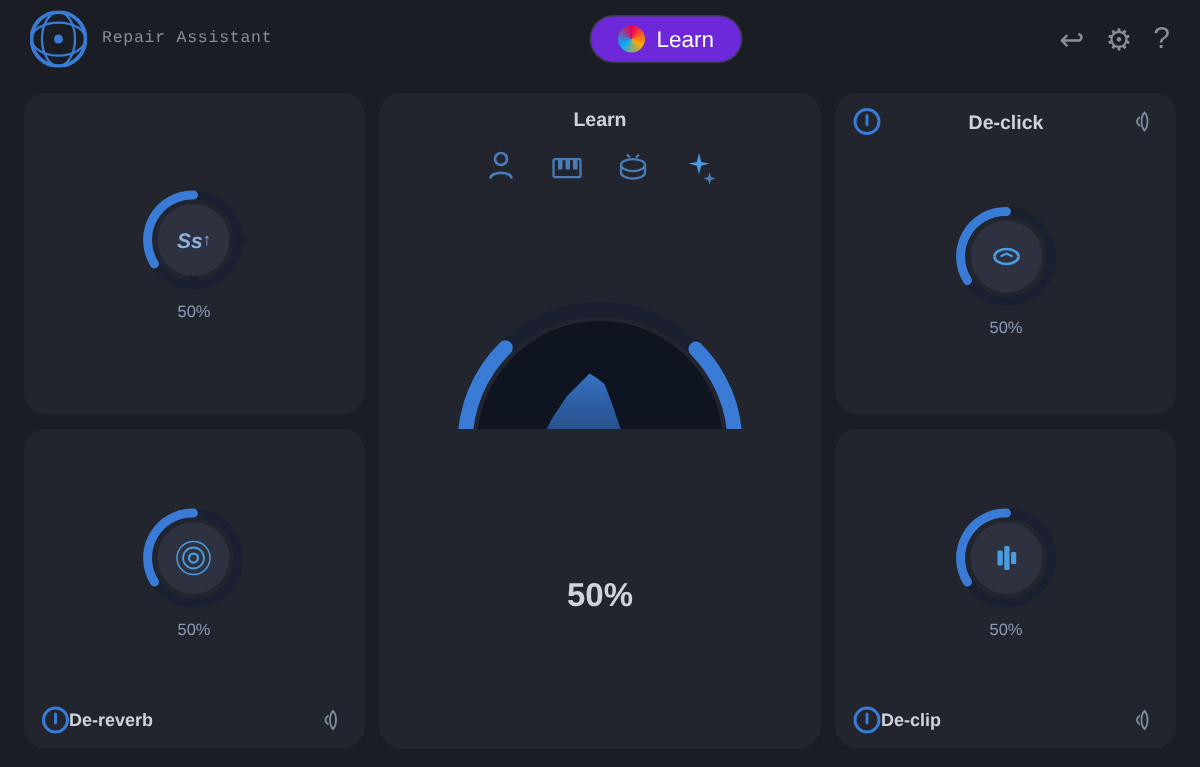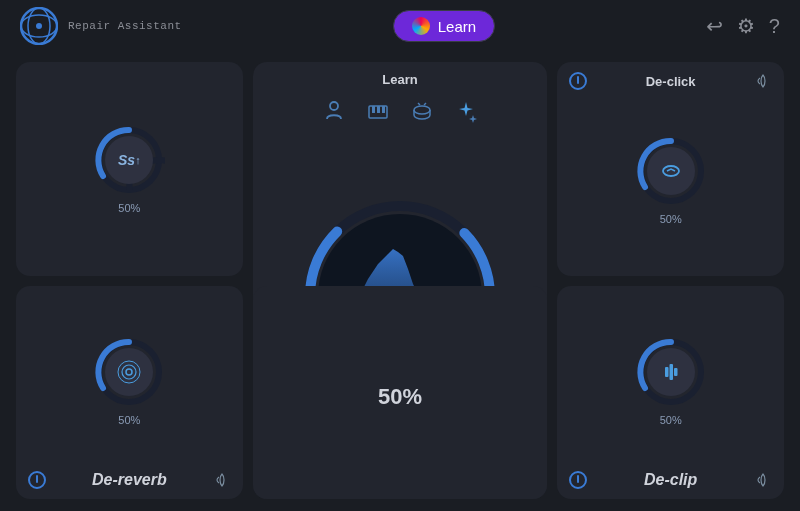--- a/index.html
+++ b/index.html
@@ -291,25 +291,23 @@
     .module-footer {
       display: flex;
       align-items: center;
       justify-content: space-between;
       width: 100%;
       margin-top: 4px;
     }
 
     .module-footer-title {
       color: #d0d3db;
-      font-size: 16px;
+      font-size: 12px;
       font-weight: 600;
       flex: 1;
-      text-align: center;
-      font-style: italic;
     }
 
     
     ::-webkit-scrollbar { display: none; }
   </style>
 </head>
 <body>
 
 <div class="header">
   <div class="logo-area">

